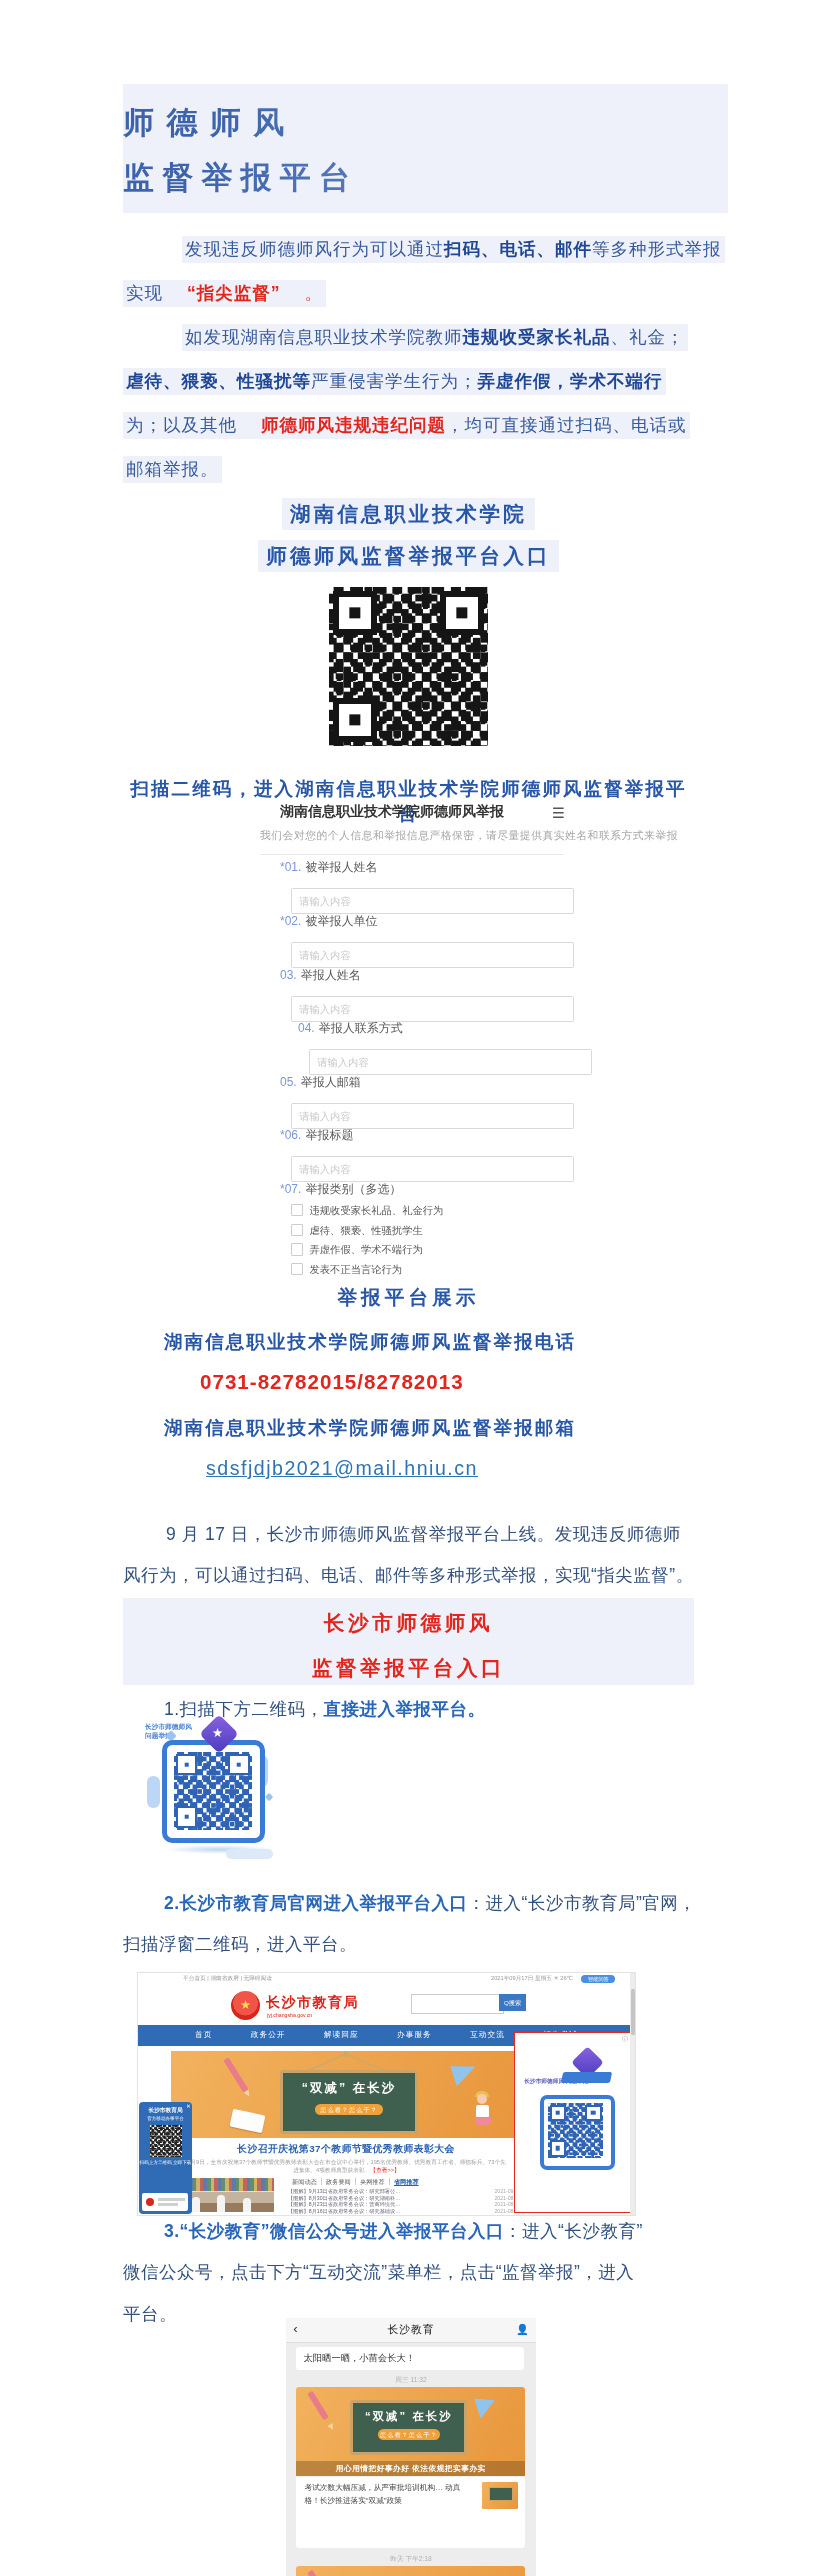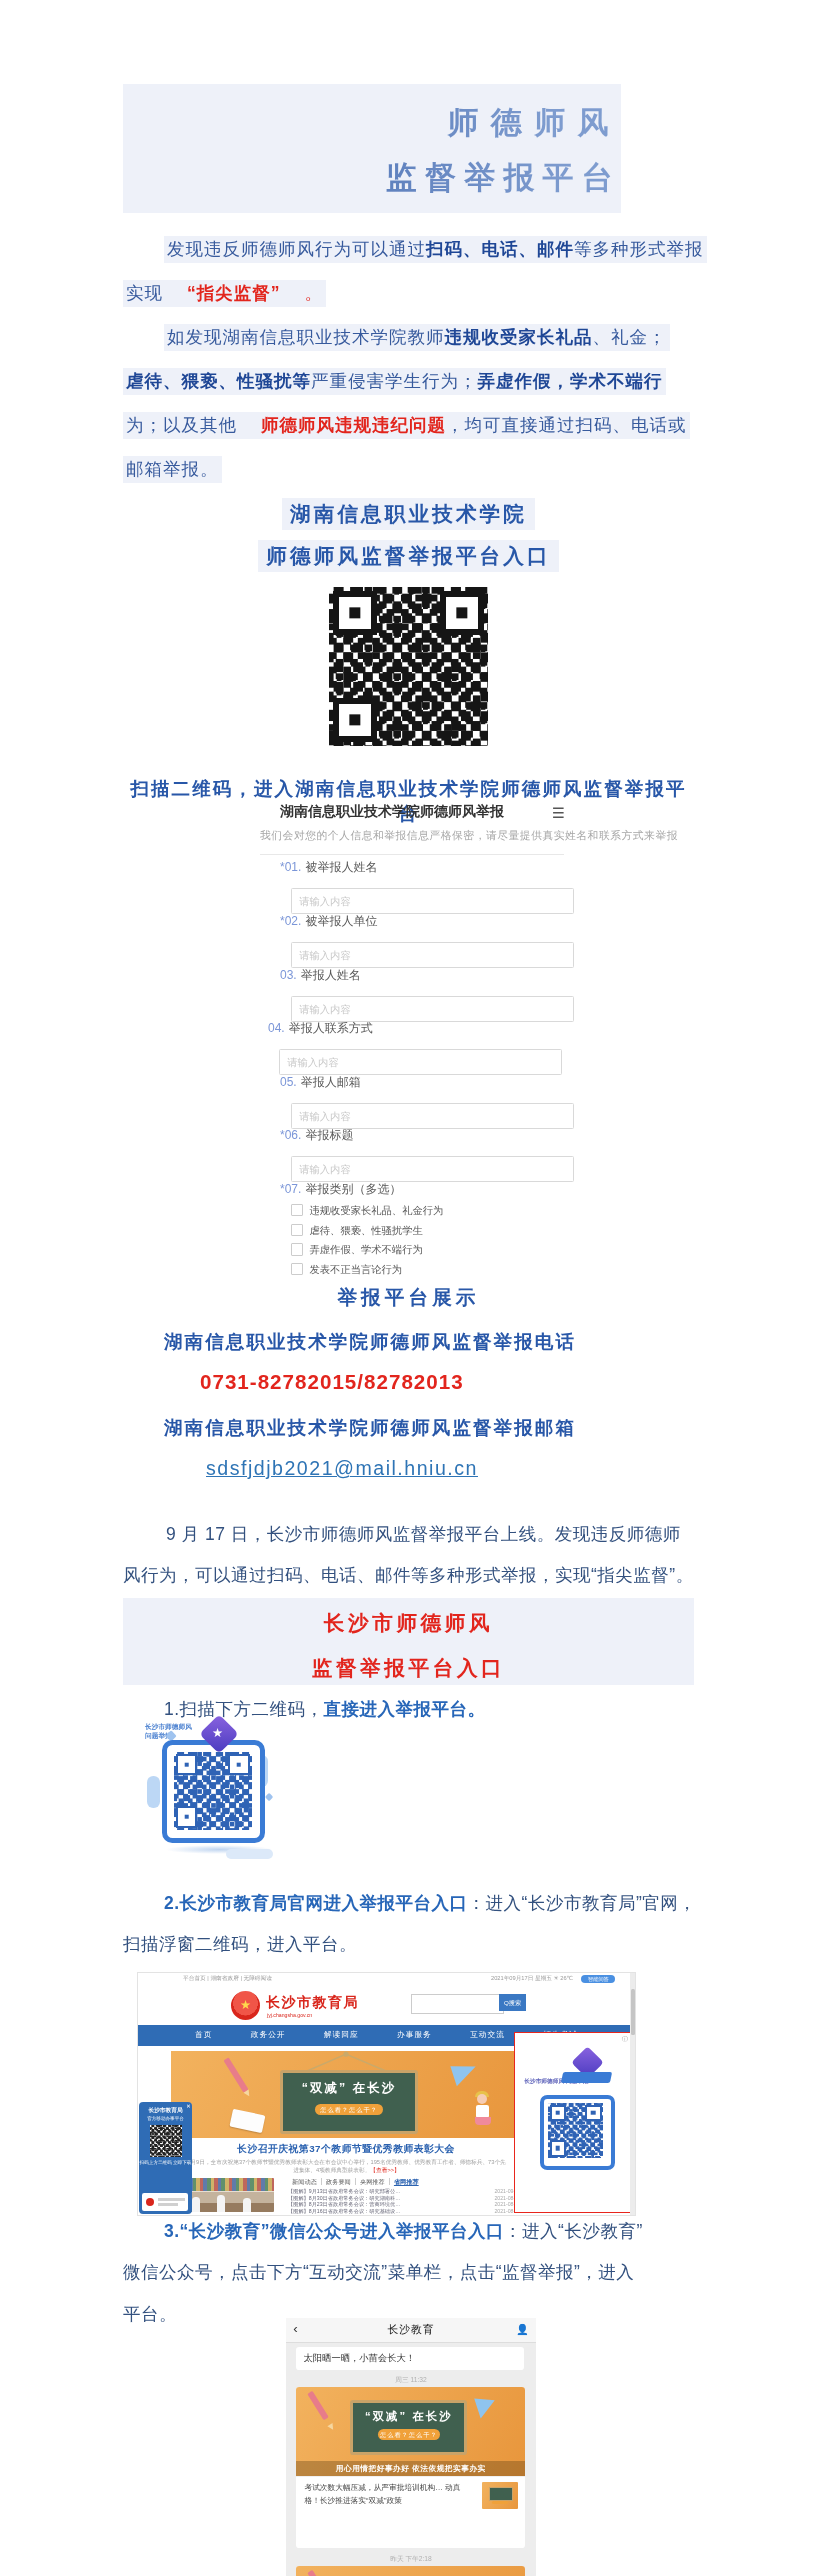--- a/index.html
+++ b/index.html
@@ -1,31 +1,31 @@
 <!DOCTYPE html>
 <html style="font-size:8.2px"><head>
 <meta charset="utf-8">
 <style>
   html,body{margin:0;padding:0;background:#ffffff;}
   .page{position:relative;width:818px;height:3134px;background:#fff;
         font-family:"Liberation Sans","DejaVu Sans",sans-serif;overflow:hidden;}
 
   
-  .header-box{position:absolute;left:123px;top:84px;width:498px;height:129px;background:#eef1f9;text-align:right;}
+  .header-box{position:absolute;left:123px;top:84px;width:605px;height:129px;background:#eef1f9;text-align:left;}
   .header-box .t1{margin-top:17.5px;font-size:31px;font-weight:bold;letter-spacing:12.4px;
       background:linear-gradient(90deg,#3c63ab 15%,#7e9ccf 85%);-webkit-background-clip:text;background-clip:text;color:transparent;}
   .header-box .t2{margin-top:13.4px;font-size:31px;font-weight:bold;letter-spacing:8.2px;
       background:linear-gradient(90deg,#3c63ab 10%,#7e9ccf 90%);-webkit-background-clip:text;background-clip:text;color:transparent;}
 
   
   .pblock{position:absolute;left:123px;width:571px;}
   .hl{display:table;background:#eef1f9;height:27px;line-height:27px;margin-bottom:17px;
       font-size:17.5px;letter-spacing:1px;color:#375a9d;white-space:nowrap;padding:0 3.1px;}
   .hl b{color:#1f4796;}
-  .ind{margin-left:41px;}
+  .ind{margin-left:59px;}
   .red{color:#e2251d;margin-left:24px;}
   b.red{color:#e2251d;}
 
   .center-line{position:absolute;left:123px;width:571px;text-align:center;}
   .chead{display:inline-block;background:#eef1f9;padding:2.1px 8.2px;font-size:19.6px;font-weight:bold;color:#2857a8;letter-spacing:3.1px;}
 
   
   .qr{position:absolute;background:#fff;}
   .qrpat{position:absolute;inset:0;
      background:repeating-conic-gradient(#151515 0 25%,transparent 0 50%) 0 0/14.4px 14.4px,
@@ -262,21 +262,21 @@
     <input class="finput" placeholder="请输入内容" style="">
   </div>
   <div class="ffield" style="left:265px;top:913px">
     <div class="flabel"><span class="fnum">*02.</span><span>被举报人单位</span></div>
     <input class="finput" placeholder="请输入内容" style="">
   </div>
   <div class="ffield" style="left:265px;top:967px">
     <div class="flabel"><span class="fnum">03.</span><span>举报人姓名</span></div>
     <input class="finput" placeholder="请输入内容" style="">
   </div>
-  <div class="ffield" style="left:253px;top:1020px">
+  <div class="ffield" style="left:283px;top:1020px">
     <div class="flabel"><span class="fnum">04.</span><span>举报人联系方式</span></div>
     <input class="finput" placeholder="请输入内容" style="">
   </div>
   <div class="ffield" style="left:265px;top:1074px">
     <div class="flabel"><span class="fnum">05.</span><span>举报人邮箱</span></div>
     <input class="finput" placeholder="请输入内容" style="">
   </div>
   <div class="ffield" style="left:265px;top:1127px">
     <div class="flabel"><span class="fnum">*06.</span><span>举报标题</span></div>
     <input class="finput" placeholder="请输入内容" style="">

